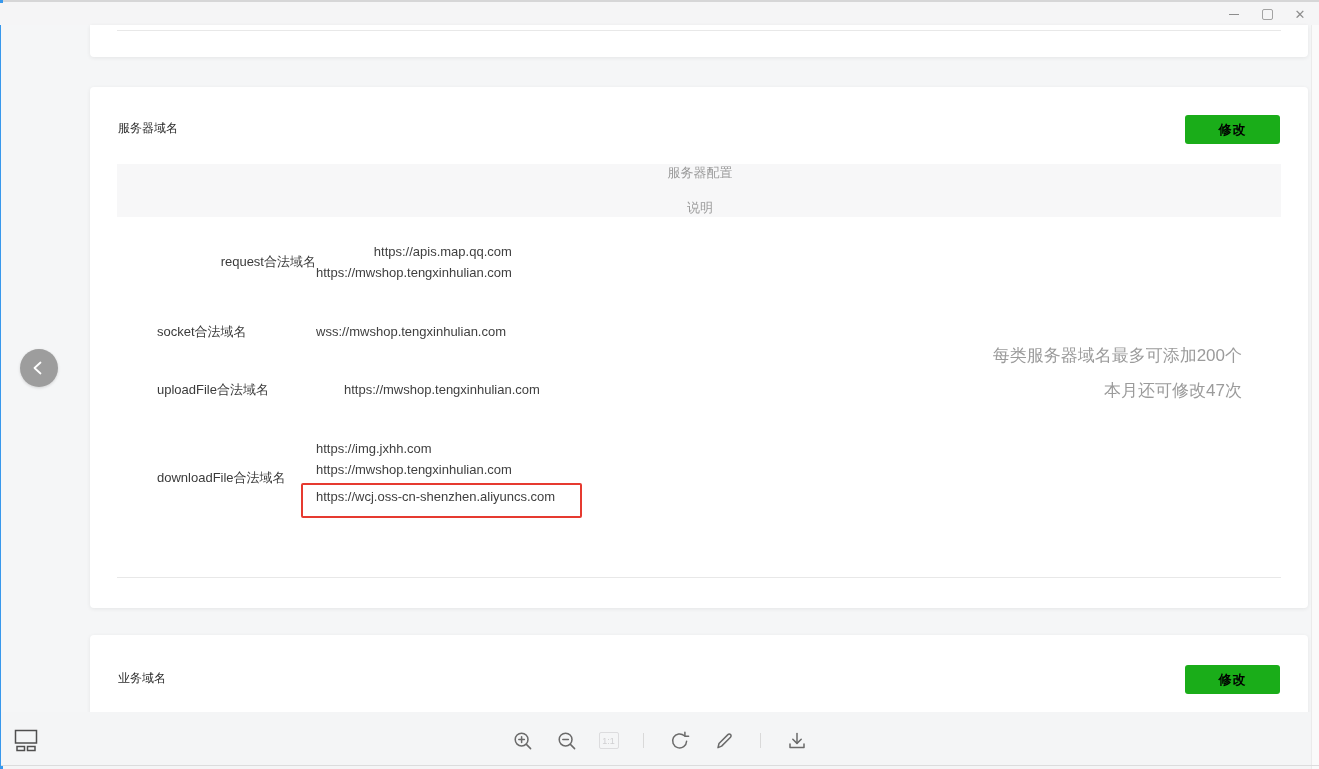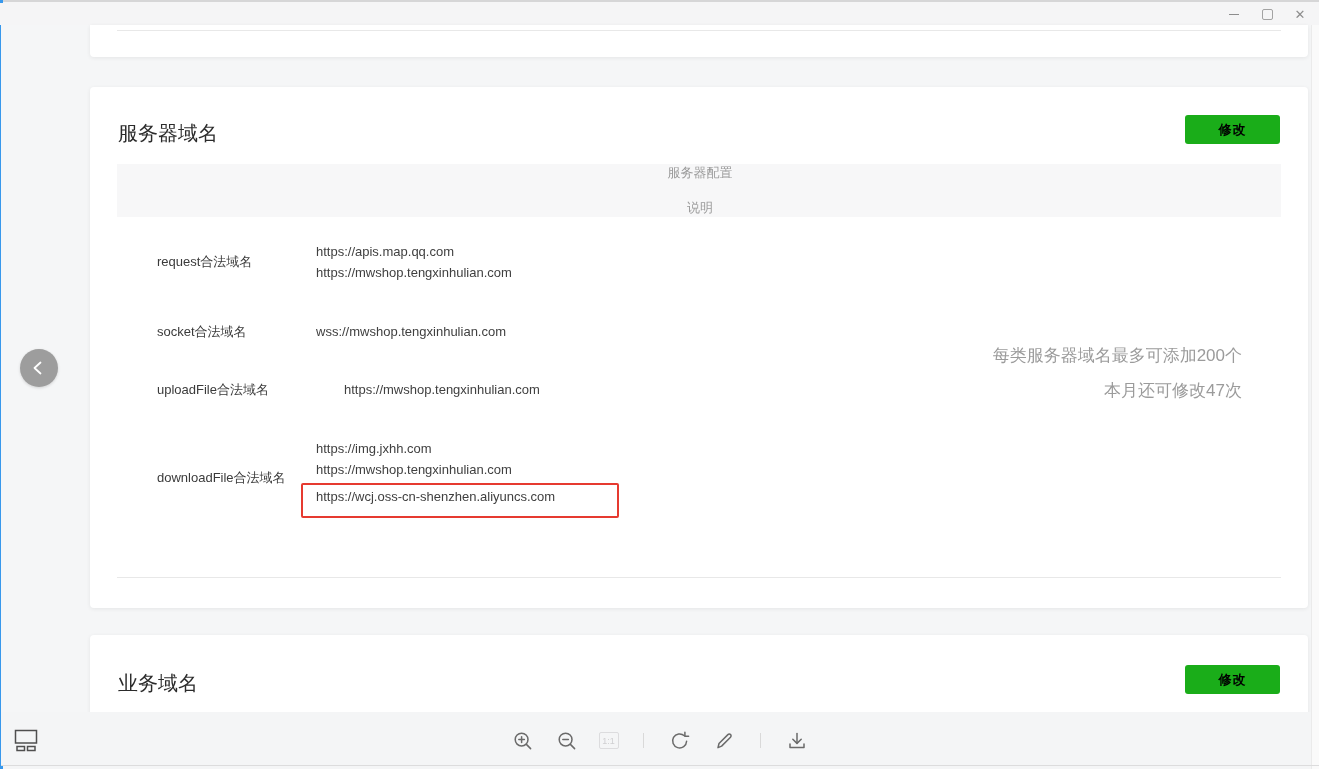--- a/index.html
+++ b/index.html
@@ -34,49 +34,49 @@
   
   .card{
     position:absolute;left:90px;width:1218px;background:#ffffff;
     border-radius:4px;box-shadow:0 1px 4px rgba(0,0,0,0.07);z-index:1;
   }
   #card-partial{top:25px;height:32px;border-radius:0 0 4px 4px;}
   #card-partial .divider{top:5px;}
   .divider{position:absolute;left:27px;right:27px;height:0;border-top:1px solid #e8e8e8;}
   #card-server{top:87px;height:521px;}
   #card-business{top:635px;height:90px;}
-  .card-title{position:absolute;left:28px;font-size:20px;color:#2b2b2b;}
+  .card-title{position:absolute;left:28px;font-size:12px;color:#2b2b2b;}
   #card-server .card-title{top:33px;}
   #card-business .card-title{top:35px;}
   .modify-btn{
     position:absolute;right:28px;width:95px;height:29px;
     background:#1aad19;color:#000000;font-size:13px;font-weight:700;
     border:none;border-radius:3px;cursor:pointer;
     display:flex;align-items:center;justify-content:center;letter-spacing:1px;
   }
   #card-server .modify-btn{top:28px;}
   #card-business .modify-btn{top:30px;}
   .band{
     position:absolute;left:27px;right:27px;top:77px;height:53px;
     background:#f7f7f8;box-sizing:border-box;padding:0 38px 0 40px;
     display:flex;align-items:center;justify-content:space-between;
     color:#9b9b9b;font-size:13px;flex-direction:column;
   }
   .row{position:absolute;left:67px;right:66px;display:flex;align-items:center;font-size:13px;}
   .row .label{width:159px;color:#3a3a3a;flex:none;}
   .row .values{display:flex;flex-direction:column;color:#404040;}
   .row .values span{line-height:21px;white-space:nowrap;}
-  .row-request{top:154px;}
+  .row-request{top:154px;text-align:right;}
   .row-socket{top:234px;}
   .row-upload{top:292px;gap:28px;}
   .row-download{top:351px;}
   .row-udp{top:452px;}
   .divider-bottom{top:490px;}
   .red-box{
-    display:block;margin:3px 0 0 -15px;width:318px;box-sizing:border-box;
+    display:block;margin:3px 0 0 -15px;width:281px;box-sizing:border-box;
     border:2px solid #e63a30;border-radius:2px;padding:1px 0 9px 13px;
   }
   .note{position:absolute;right:66px;color:#9b9b9b;font-size:17px;line-height:21px;white-space:nowrap;}
   .note-1{top:258px;}
   .note-2{top:293px;}
   
   .back-btn{
     position:absolute;left:20px;top:349px;width:38px;height:38px;border-radius:50%;
     background:#9d9d9d;border:none;cursor:pointer;z-index:6;
     display:flex;align-items:center;justify-content:center;box-shadow:0 1px 3px rgba(0,0,0,0.15);

